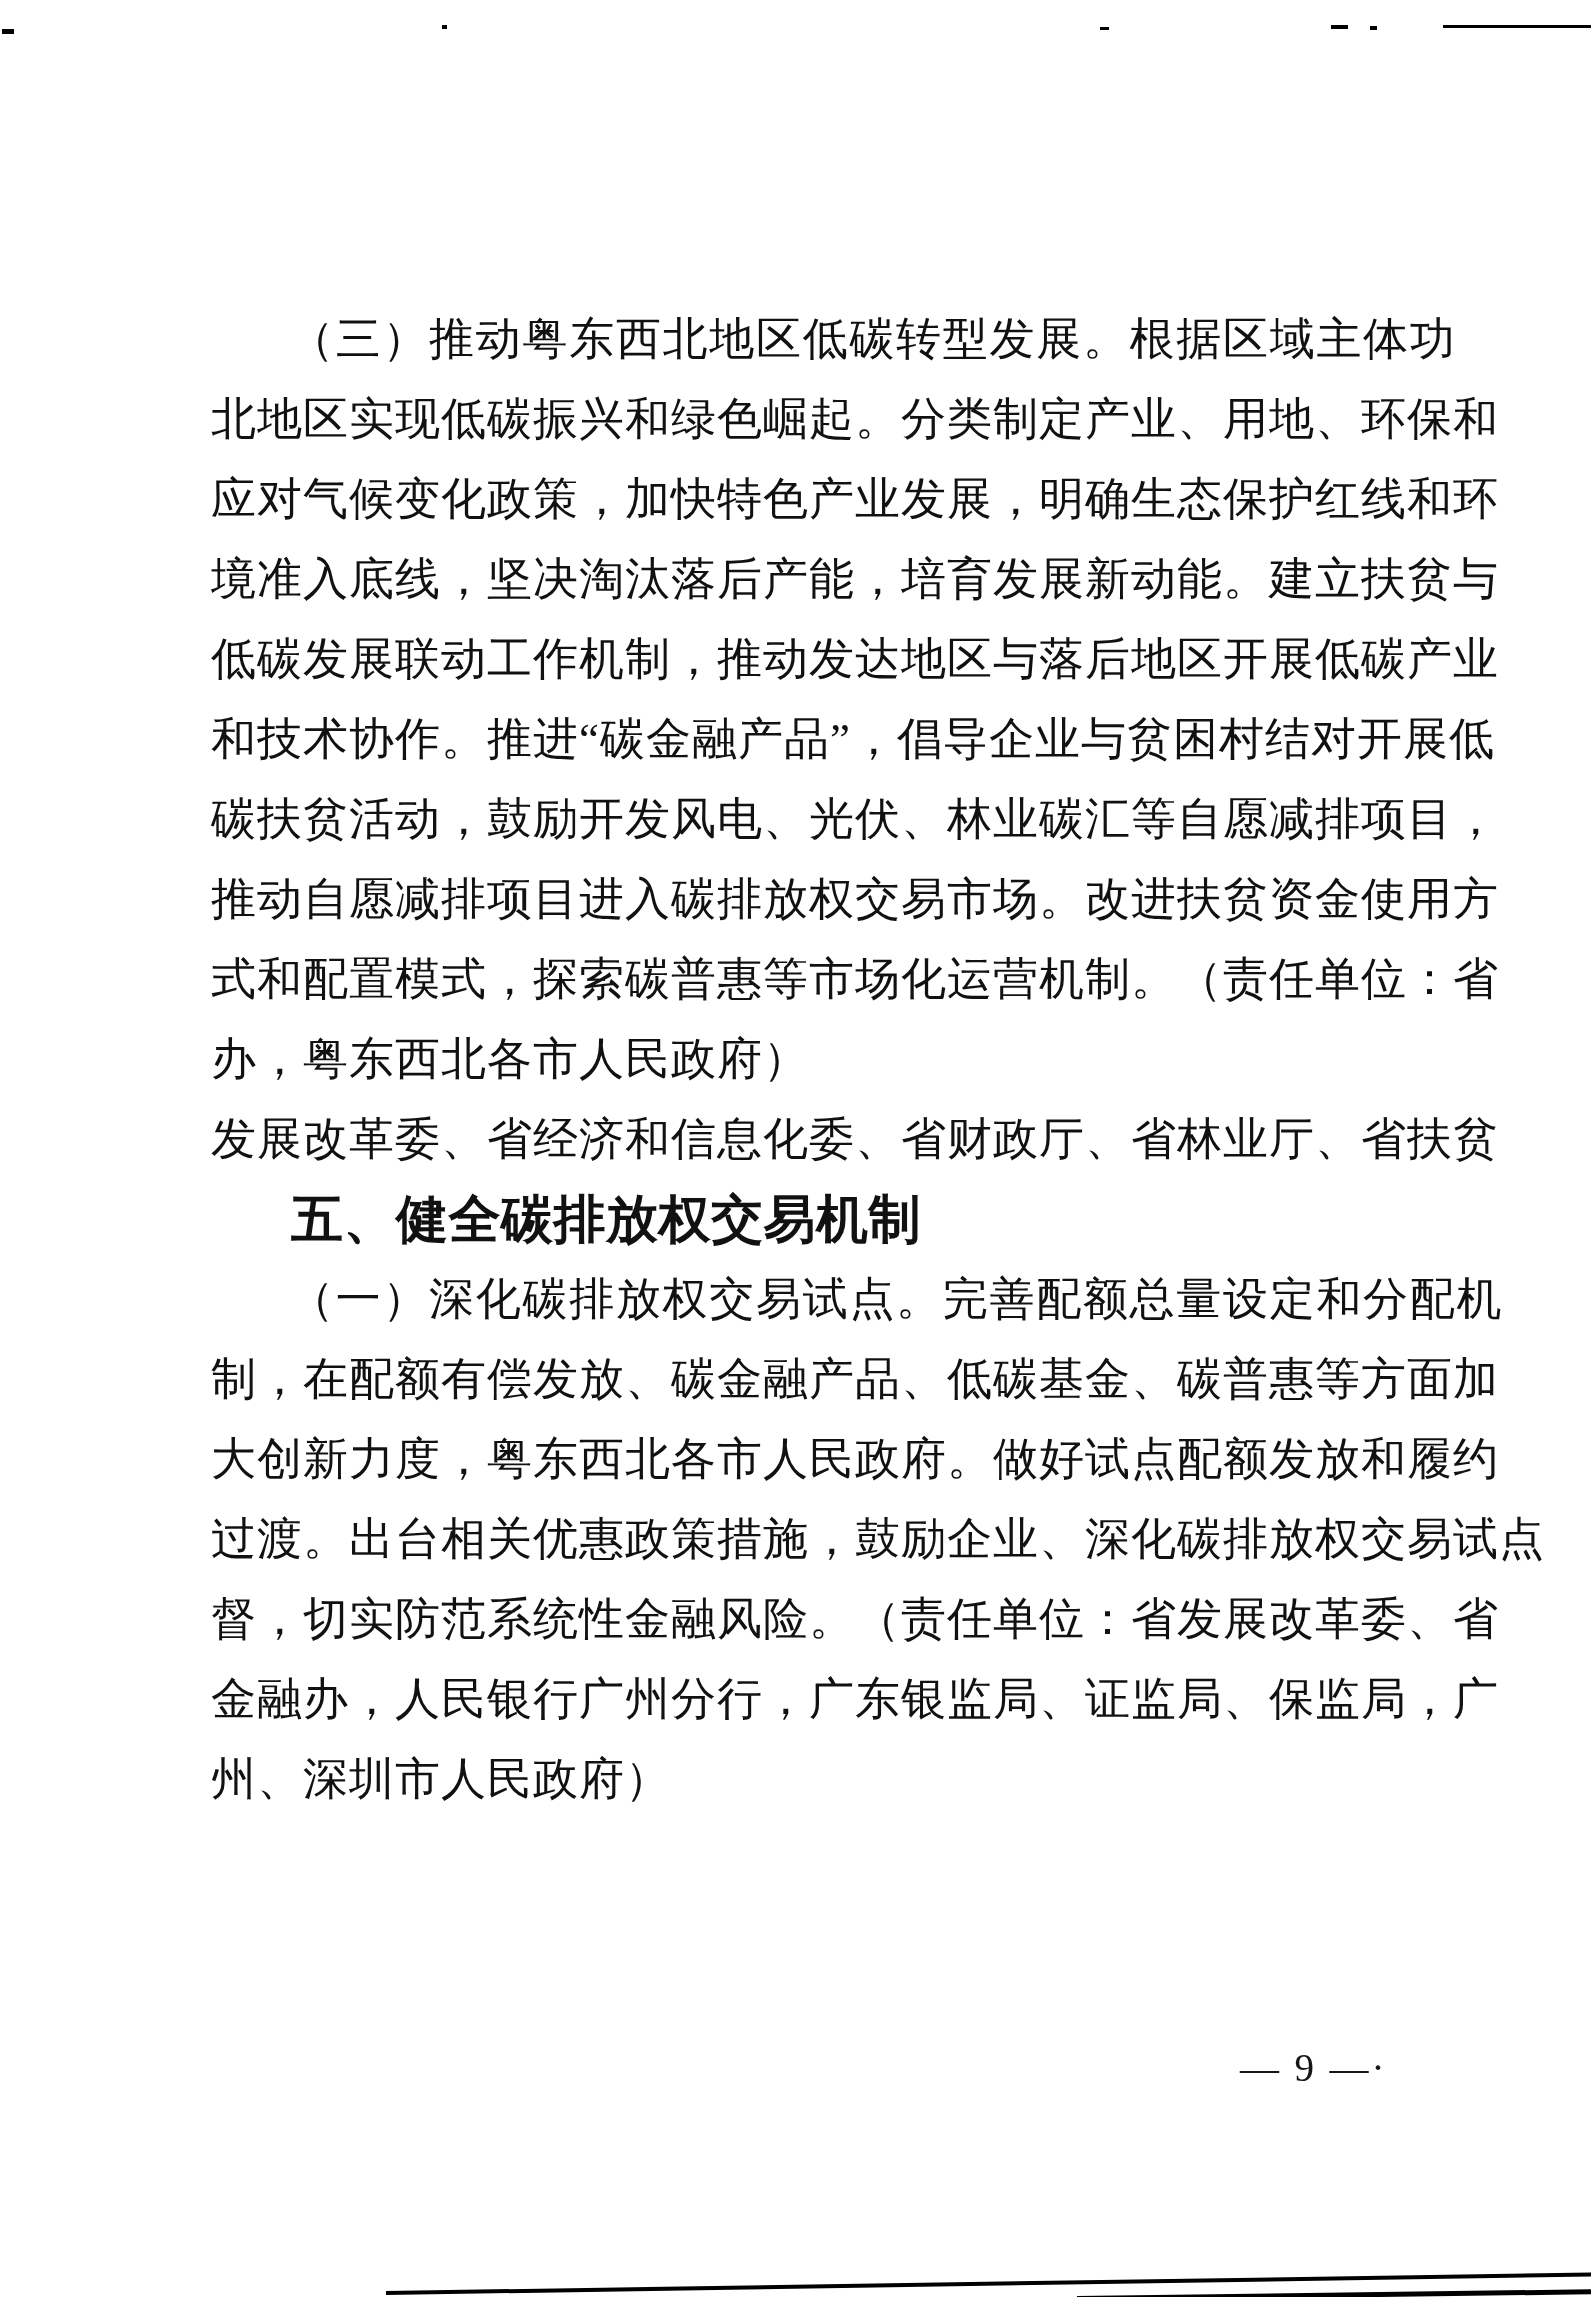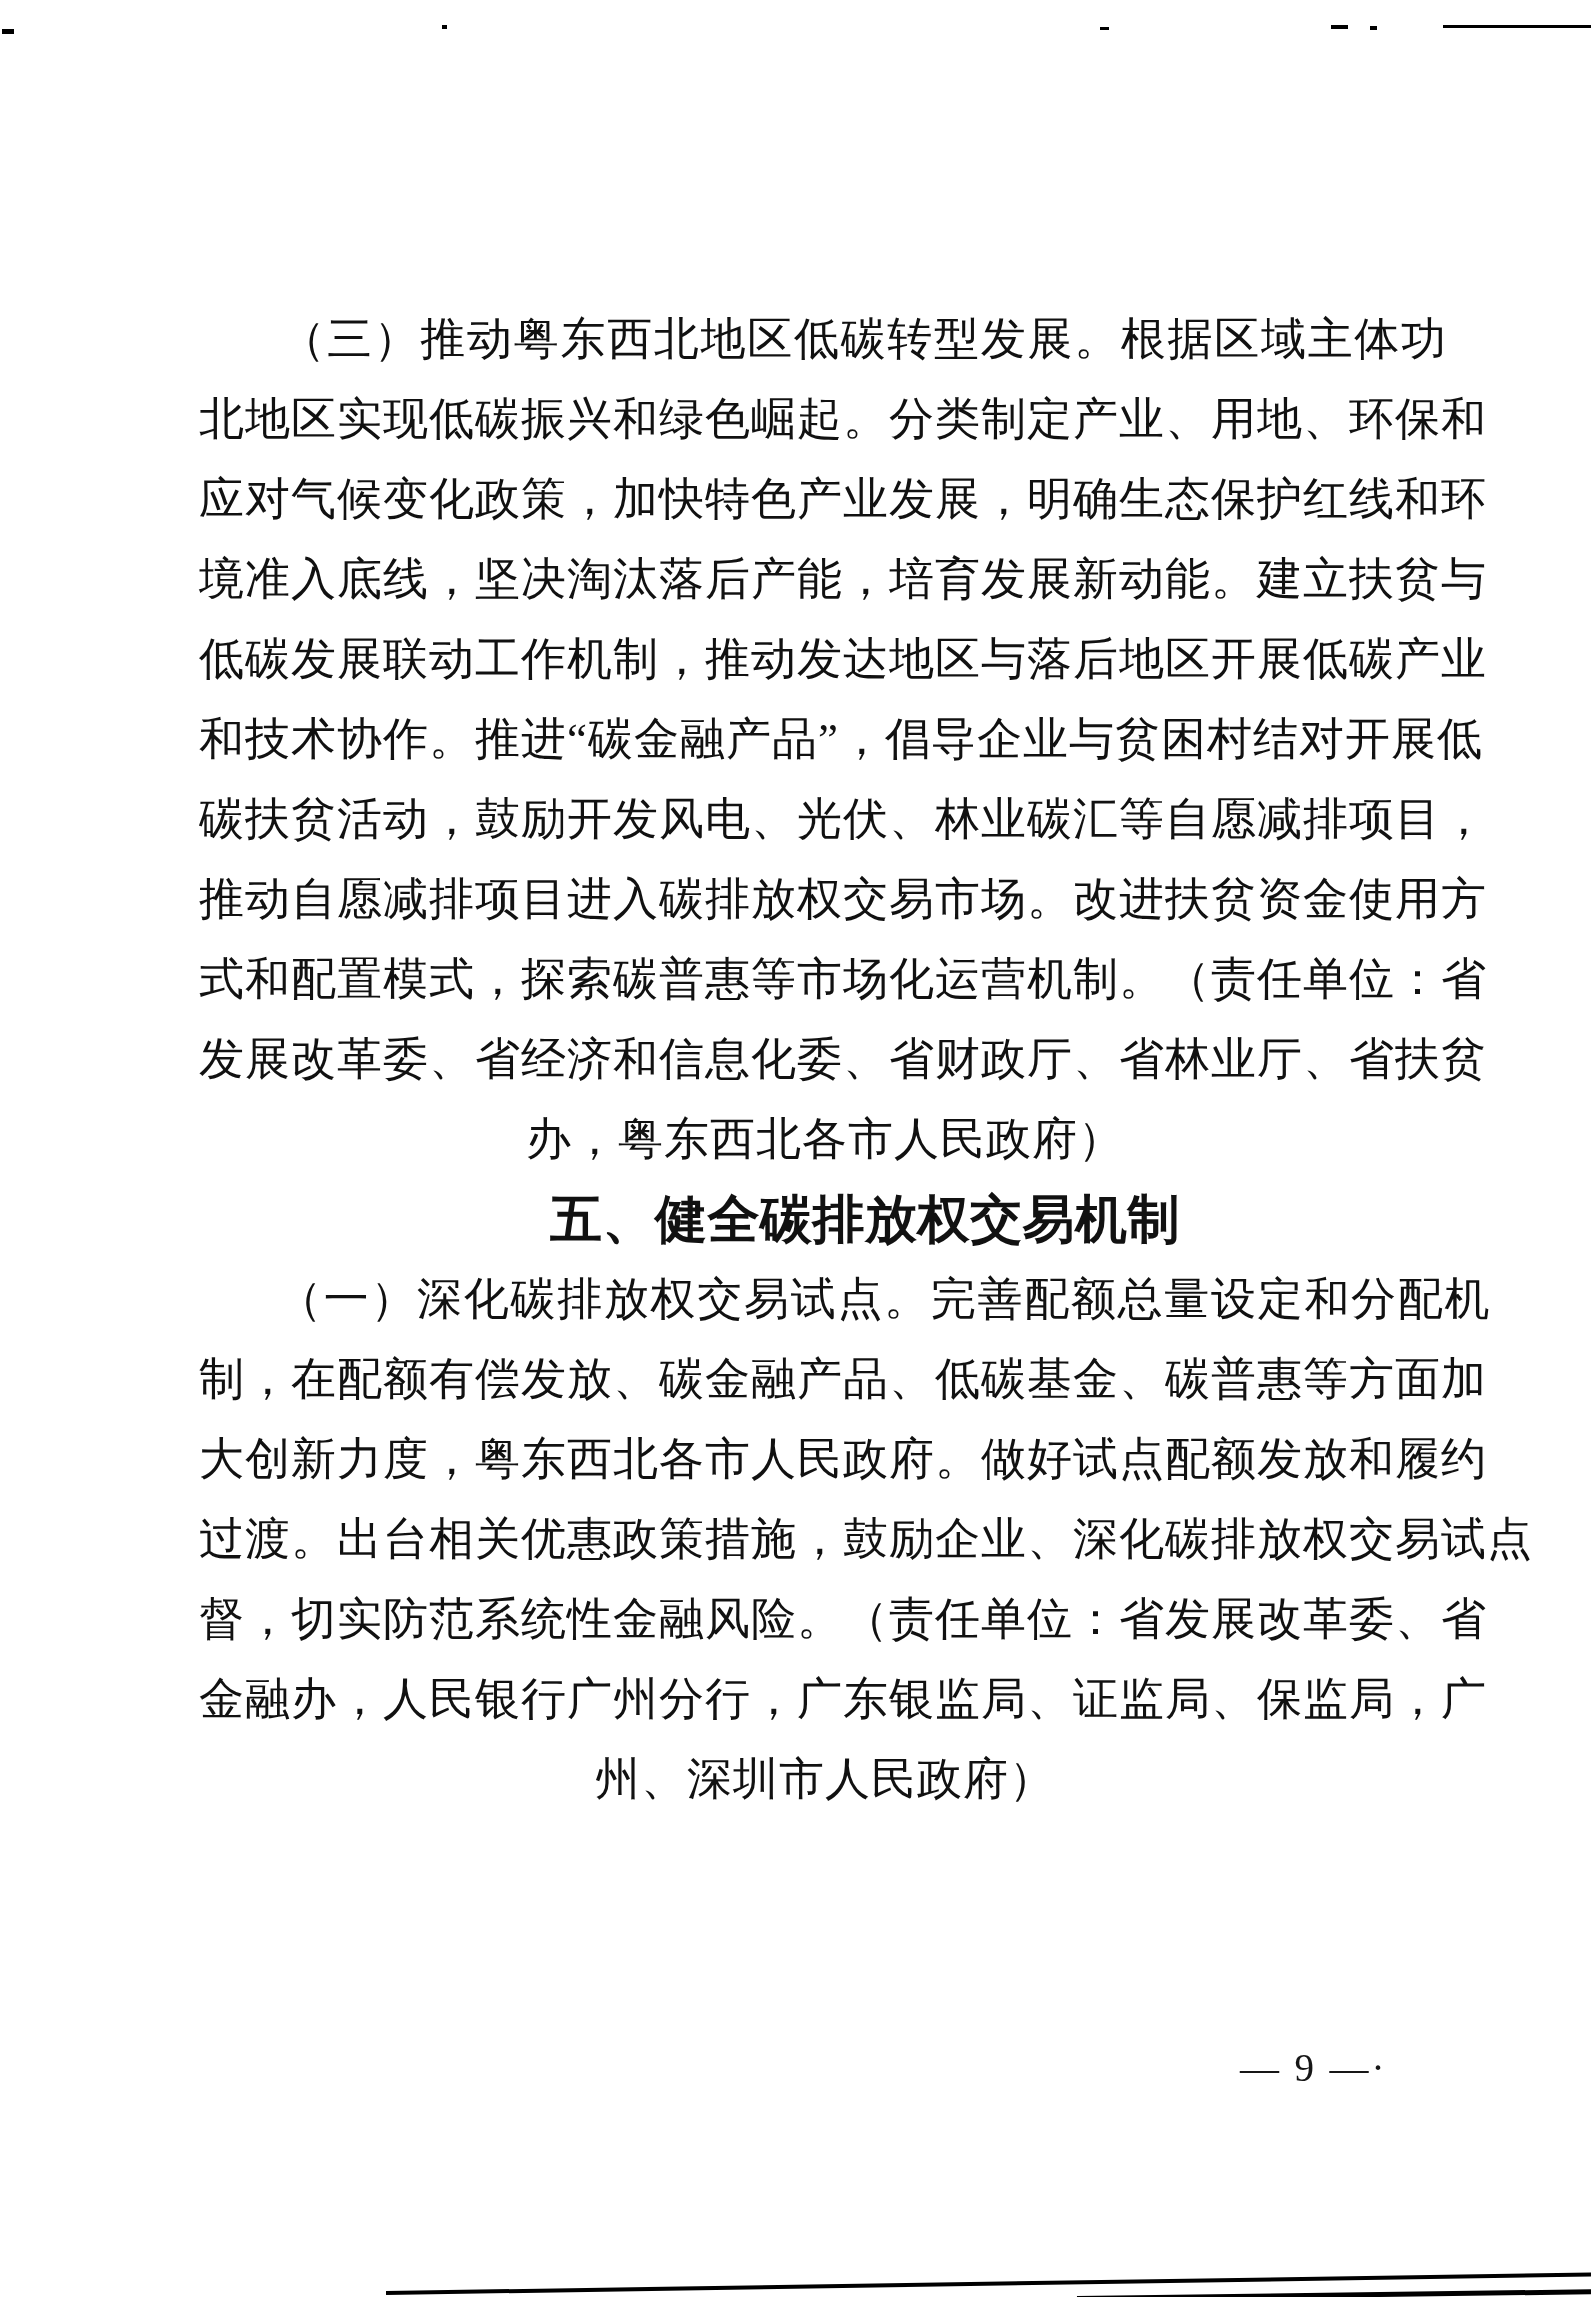--- a/index.html
+++ b/index.html
@@ -17,21 +17,22 @@
     left: 199px;
     top: 299px;
     width: 1252px;
   }
   .line {
     height: 80px;
     line-height: 80px;
     font-size: 45px;
     letter-spacing: 1px;
     white-space: nowrap;
-    text-align: center;
+    text-align: left;
+    margin-left: 12px;
   }
   .line.body-start { text-indent: 78px; letter-spacing: 1.7px; }
   .line.body { }
   .line.body-end { }
   .line.heading {
     font-family: "Liberation Sans", sans-serif;
     font-weight: 700;
     font-size: 52px;
     letter-spacing: 0.5px;
     text-indent: 80px;
@@ -80,22 +81,22 @@
   <div class="content">
       <div class="line body-start">（三）推动粤东西北地区低碳转型发展。根据区域主体功</div>
       <div class="line body">北地区实现低碳振兴和绿色崛起。分类制定产业、用地、环保和</div>
       <div class="line body">应对气候变化政策，加快特色产业发展，明确生态保护红线和环</div>
       <div class="line body">境准入底线，坚决淘汰落后产能，培育发展新动能。建立扶贫与</div>
       <div class="line body">低碳发展联动工作机制，推动发达地区与落后地区开展低碳产业</div>
       <div class="line body">和技术协作。推进“碳金融产品”，倡导企业与贫困村结对开展低</div>
       <div class="line body">碳扶贫活动，鼓励开发风电、光伏、林业碳汇等自愿减排项目，</div>
       <div class="line body">推动自愿减排项目进入碳排放权交易市场。改进扶贫资金使用方</div>
       <div class="line body">式和配置模式，探索碳普惠等市场化运营机制。（责任单位：省</div>
+      <div class="line body-end">办，粤东西北各市人民政府）</div>
       <div class="line body">发展改革委、省经济和信息化委、省财政厅、省林业厅、省扶贫</div>
-      <div class="line body-end">办，粤东西北各市人民政府）</div>
       <div class="line heading">五、健全碳排放权交易机制</div>
       <div class="line body-start">（一）深化碳排放权交易试点。完善配额总量设定和分配机</div>
       <div class="line body">制，在配额有偿发放、碳金融产品、低碳基金、碳普惠等方面加</div>
       <div class="line body">大创新力度，粤东西北各市人民政府。做好试点配额发放和履约</div>
       <div class="line body">过渡。出台相关优惠政策措施，鼓励企业、深化碳排放权交易试点</div>
       <div class="line body">督，切实防范系统性金融风险。（责任单位：省发展改革委、省</div>
       <div class="line body">金融办，人民银行广州分行，广东银监局、证监局、保监局，广</div>
       <div class="line body-end">州、深圳市人民政府）</div>
     </div>
 

